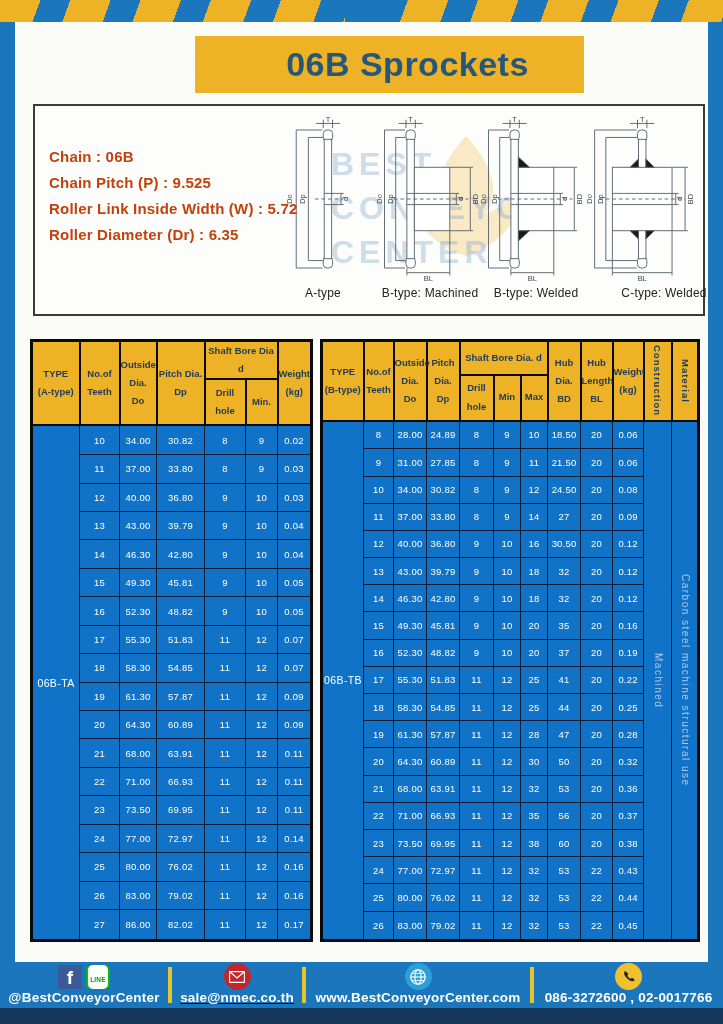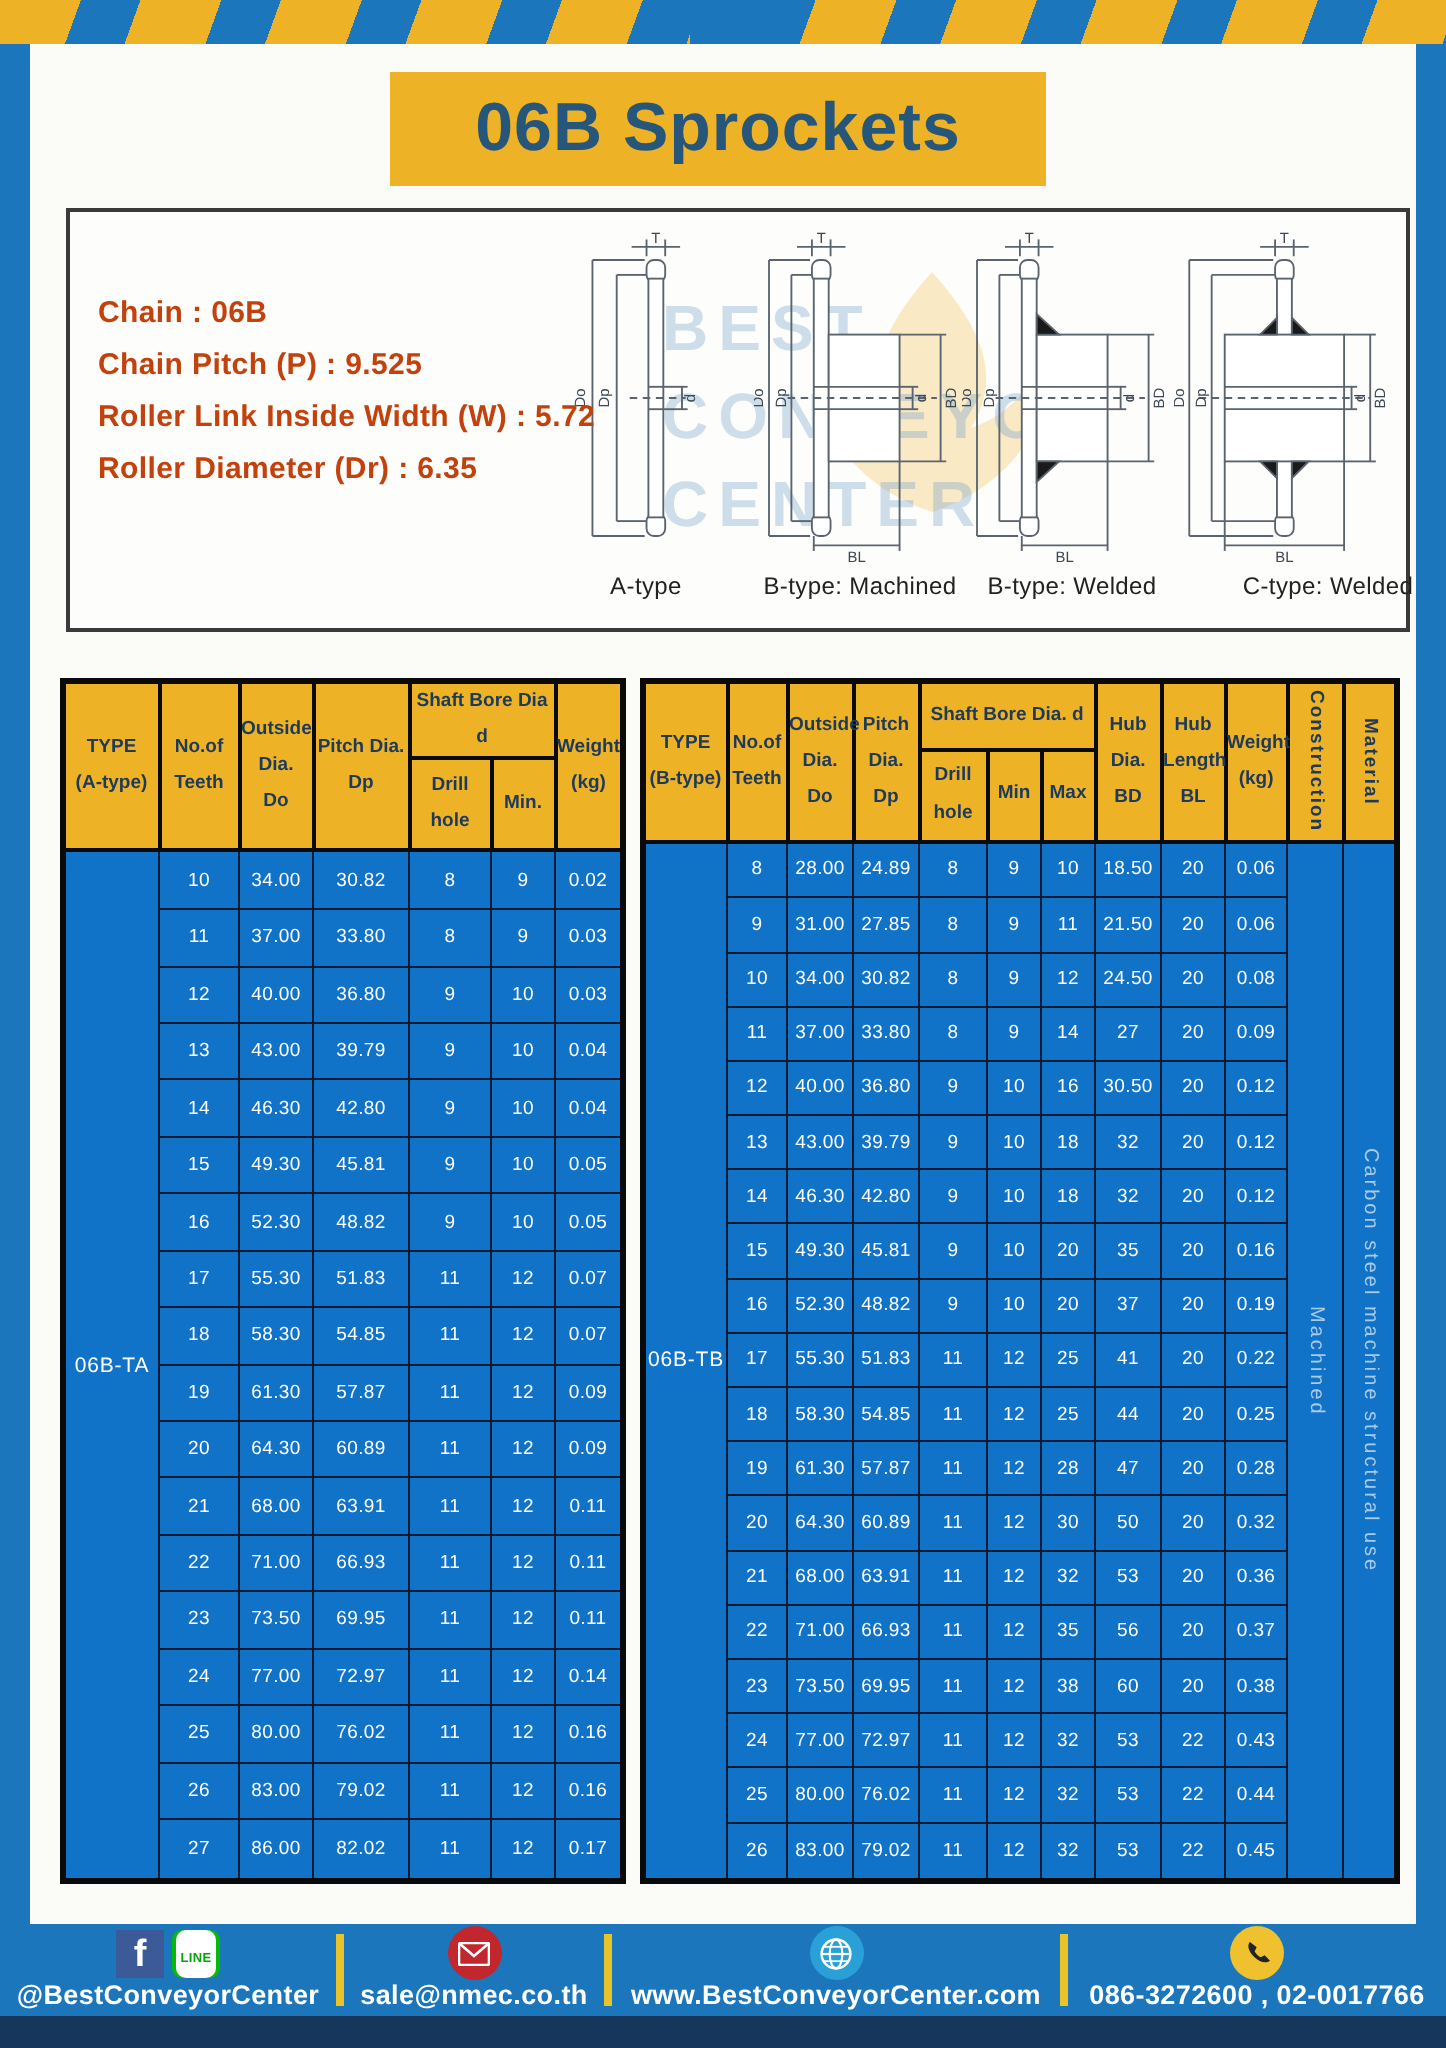--- a/index.html
+++ b/index.html
@@ -7,21 +7,21 @@
   .sheet{position:relative;width:723px;height:1024px;background:#1b76bc;overflow:hidden;}
 
   
   .stripes{position:absolute;top:0;height:22px;}
   .stripes.left{left:0;width:345px;background:repeating-linear-gradient(110deg,#eeb226 0 38px,rgba(0,0,0,0) 38px 66px);}
   .stripes.right{right:0;width:345px;background:repeating-linear-gradient(110deg,rgba(0,0,0,0) 0 28px,#eeb226 28px 66px);}
 
   
   .paper{position:absolute;left:15px;top:22px;width:693px;height:940px;background:#fbfbf8;}
 
-  .title-box{position:absolute;left:180px;top:14px;width:328px;height:57px;background:#eeb226;display:flex;align-items:center;justify-content:center;}
+  .title-box{position:absolute;left:180px;top:14px;width:353px;height:57px;background:#eeb226;display:flex;align-items:center;justify-content:center;padding-left:36px;}
   .title-box h1{margin:0;font-size:34px;letter-spacing:.5px;color:#27567b;font-weight:bold;}
 
   
   .panel{position:absolute;left:18px;top:82px;width:672px;height:212px;background:#fdfdfb;border:2px solid #3a3a3a;box-sizing:border-box;}
   .spec-lines{position:absolute;left:14px;top:38px;z-index:2;}
   .spec-lines div{font-size:15px;font-weight:bold;color:#c2410c;line-height:26px;letter-spacing:.2px;}
   .watermark{position:absolute;left:296px;top:8px;width:280px;height:195px;z-index:0;text-align:left;}
   .watermark .wm-shape{position:absolute;left:60px;top:10px;}
   .wm-text{position:absolute;left:0;top:28px;width:280px;font-weight:bold;font-size:32px;line-height:44px;letter-spacing:5px;color:rgba(125,168,205,0.38);}
   .drawing{position:absolute;top:10px;z-index:1;}
@@ -40,21 +40,21 @@
   .spec-table thead tr.hr2{height:46px;}
   .spec-table th{background:#eeb226;color:#1e3a5a;font-weight:bold;font-size:9.5px;line-height:1.9;border:2px solid #0a0a0a;padding:0;vertical-align:middle;text-align:center;}
   .spec-table td{color:#fff;font-size:9.5px;text-align:center;vertical-align:middle;border:1.5px solid #0b1b33;padding:0;letter-spacing:.2px;}
   .spec-table td.type-cell{font-size:10.5px;letter-spacing:.4px;}
   .spec-table th.vert{writing-mode:vertical-rl;letter-spacing:1px;line-height:1;}
   .spec-table td.vert-val{writing-mode:vertical-rl;color:#a9cbe8;letter-spacing:1.5px;font-size:10px;line-height:1;}
 
   
   .footer{position:absolute;left:0;top:962px;width:723px;height:46px;display:flex;align-items:stretch;}
   .fsec{display:flex;flex-direction:column;align-items:center;justify-content:flex-start;padding-top:1px;}
-  .fsec.s1{width:168px;} .fsec.s2{width:130px;} .fsec.s3{width:224px;} .fsec.s4{width:189px;}
+  .fsec.s1{width:168px;} .fsec.s2{width:130px;text-decoration:underline;} .fsec.s3{width:224px;} .fsec.s4{width:189px;}
   .fsep{width:4px;height:36px;background:#e8c42a;align-self:center;}
   .ftext{color:#ffffff;font-weight:bold;font-size:13.5px;letter-spacing:.2px;white-space:nowrap;}
   .ficons{display:flex;gap:4px;align-items:center;height:27px;}
   .fb-icon{width:24px;height:24px;background:#3d5a98;color:#fff;font-weight:bold;font-size:19px;display:flex;align-items:flex-end;justify-content:center;line-height:22px;}
   .line-icon{width:24px;height:24px;background:#06b90a;border-radius:5px;display:flex;align-items:center;justify-content:center;}
   .line-bubble{background:#fff;border-radius:5px;padding:3px 2px;}
   .line-bubble span{color:#06a30a;font-weight:bold;font-size:6.5px;letter-spacing:.2px;}
   .circ{width:27px;height:27px;border-radius:50%;display:flex;align-items:center;justify-content:center;margin-bottom:0px;}
   .circ.mail{background:#c2272d;}
   .circ.globe{background:#2aa0d8;}

